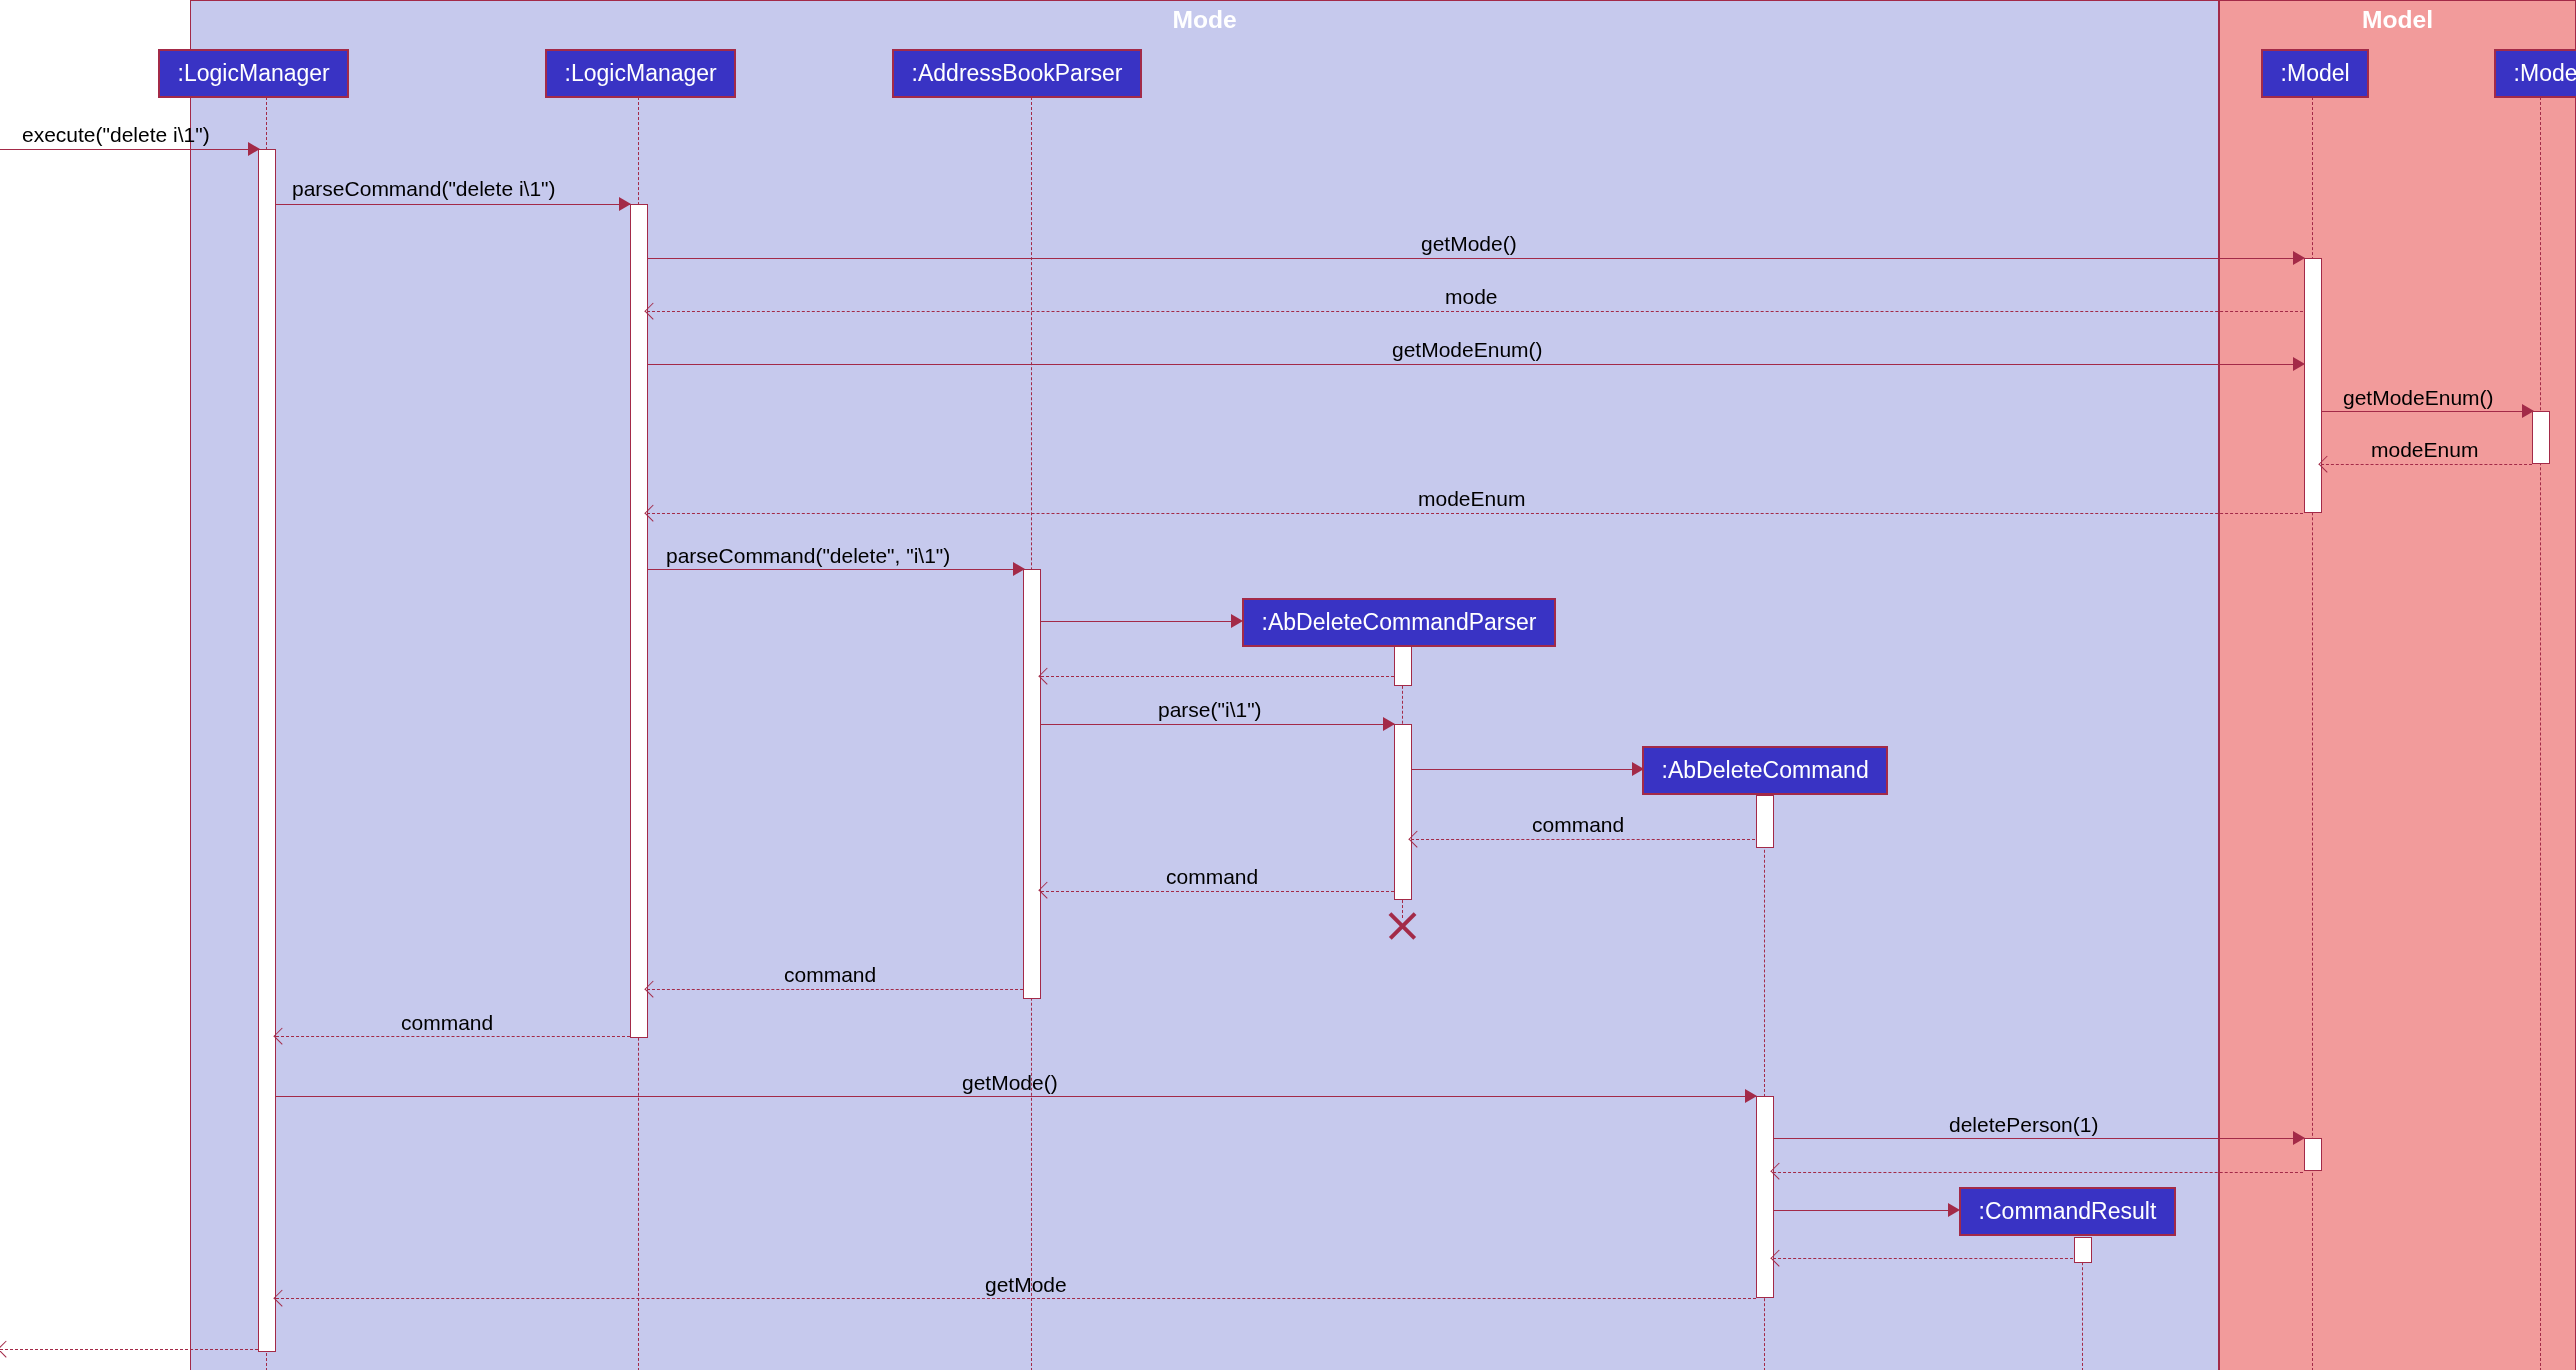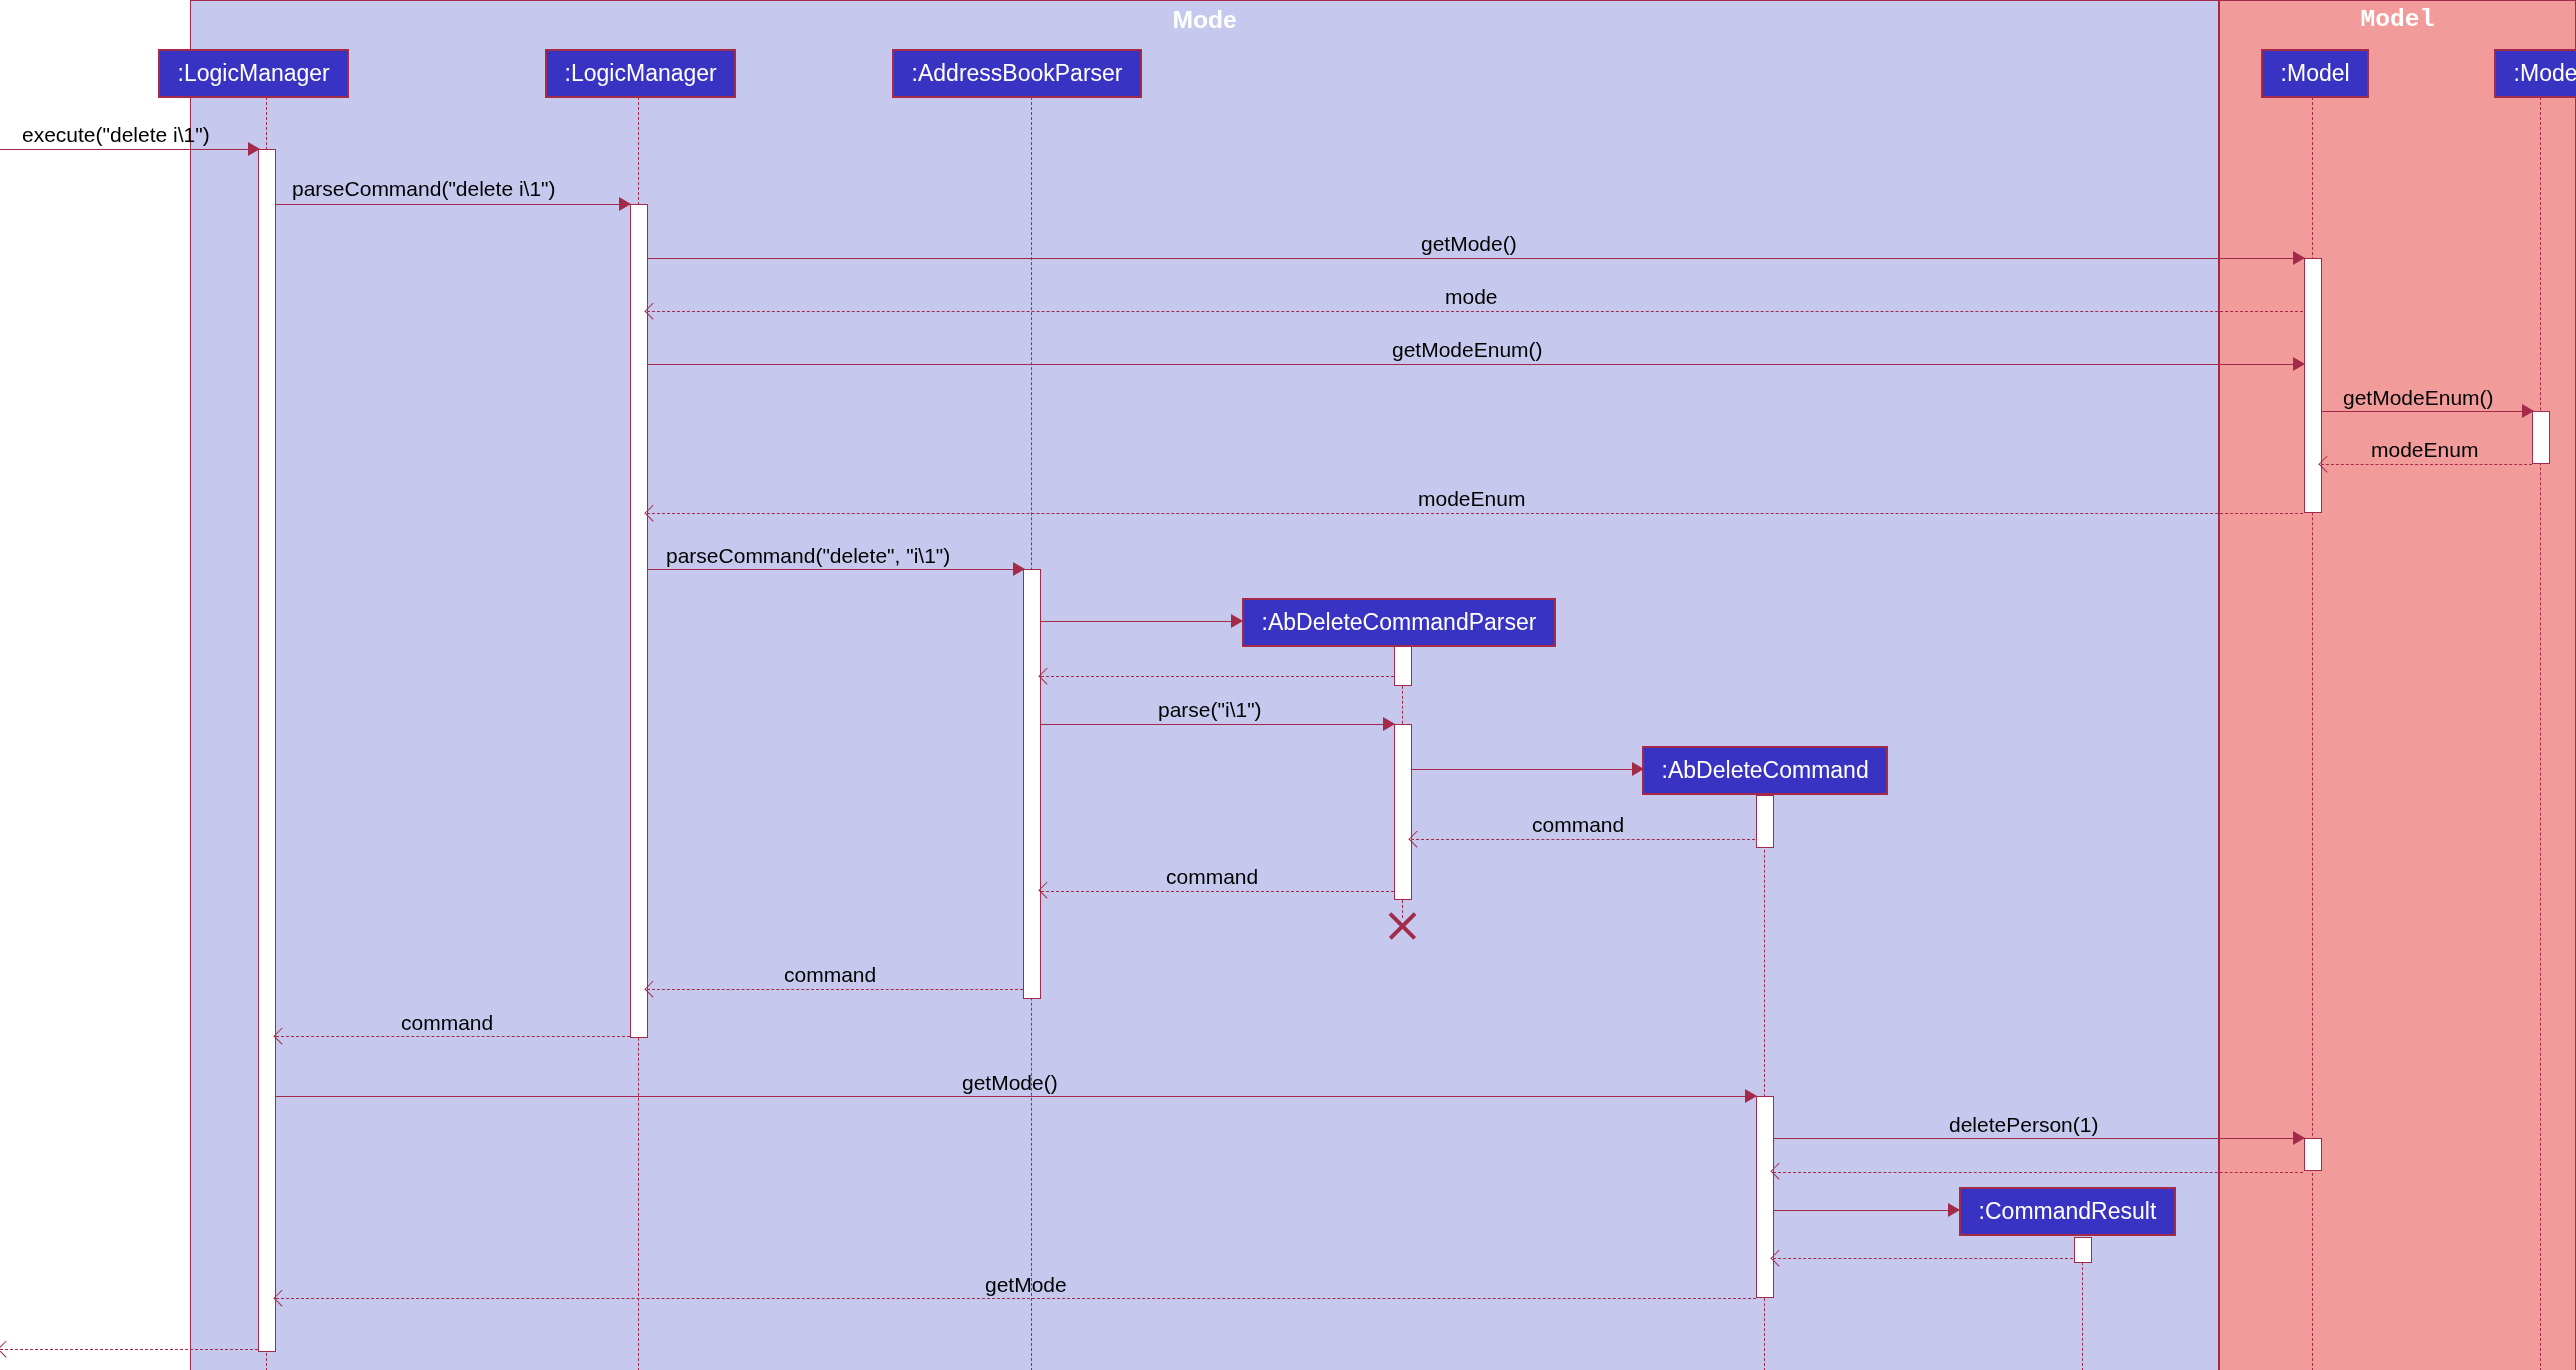--- a/index.html
+++ b/index.html
@@ -23,21 +23,20 @@
   background: #c6c9ed;
   border-color: #a32a48;
 }
 .model-box {
   left: 2219px;
   top: 0;
   width: 357px;
   height: 1371px;
   background: #f29b9b;
   border-color: #a32a48;
-  font-family: Liberation Mono, monospace;
 }
 .container-title {
   position: absolute;
   top: 5.3px;
   width: 100%;
   text-align: center;
   color: #fff;
   font-weight: 600;
   font-size: 24.6px;
 }

